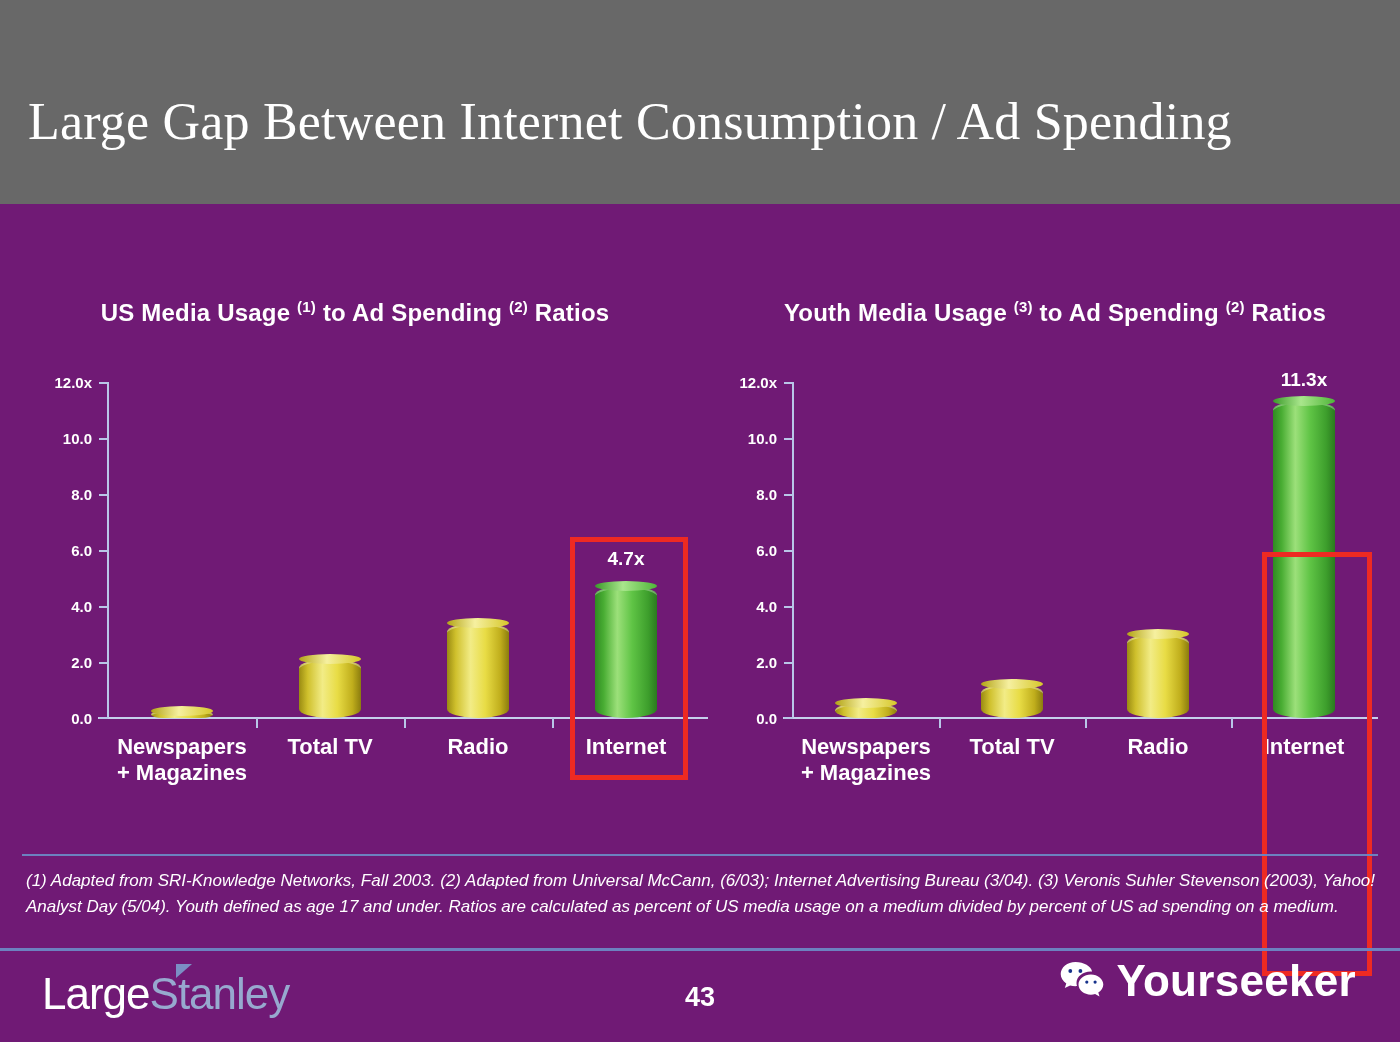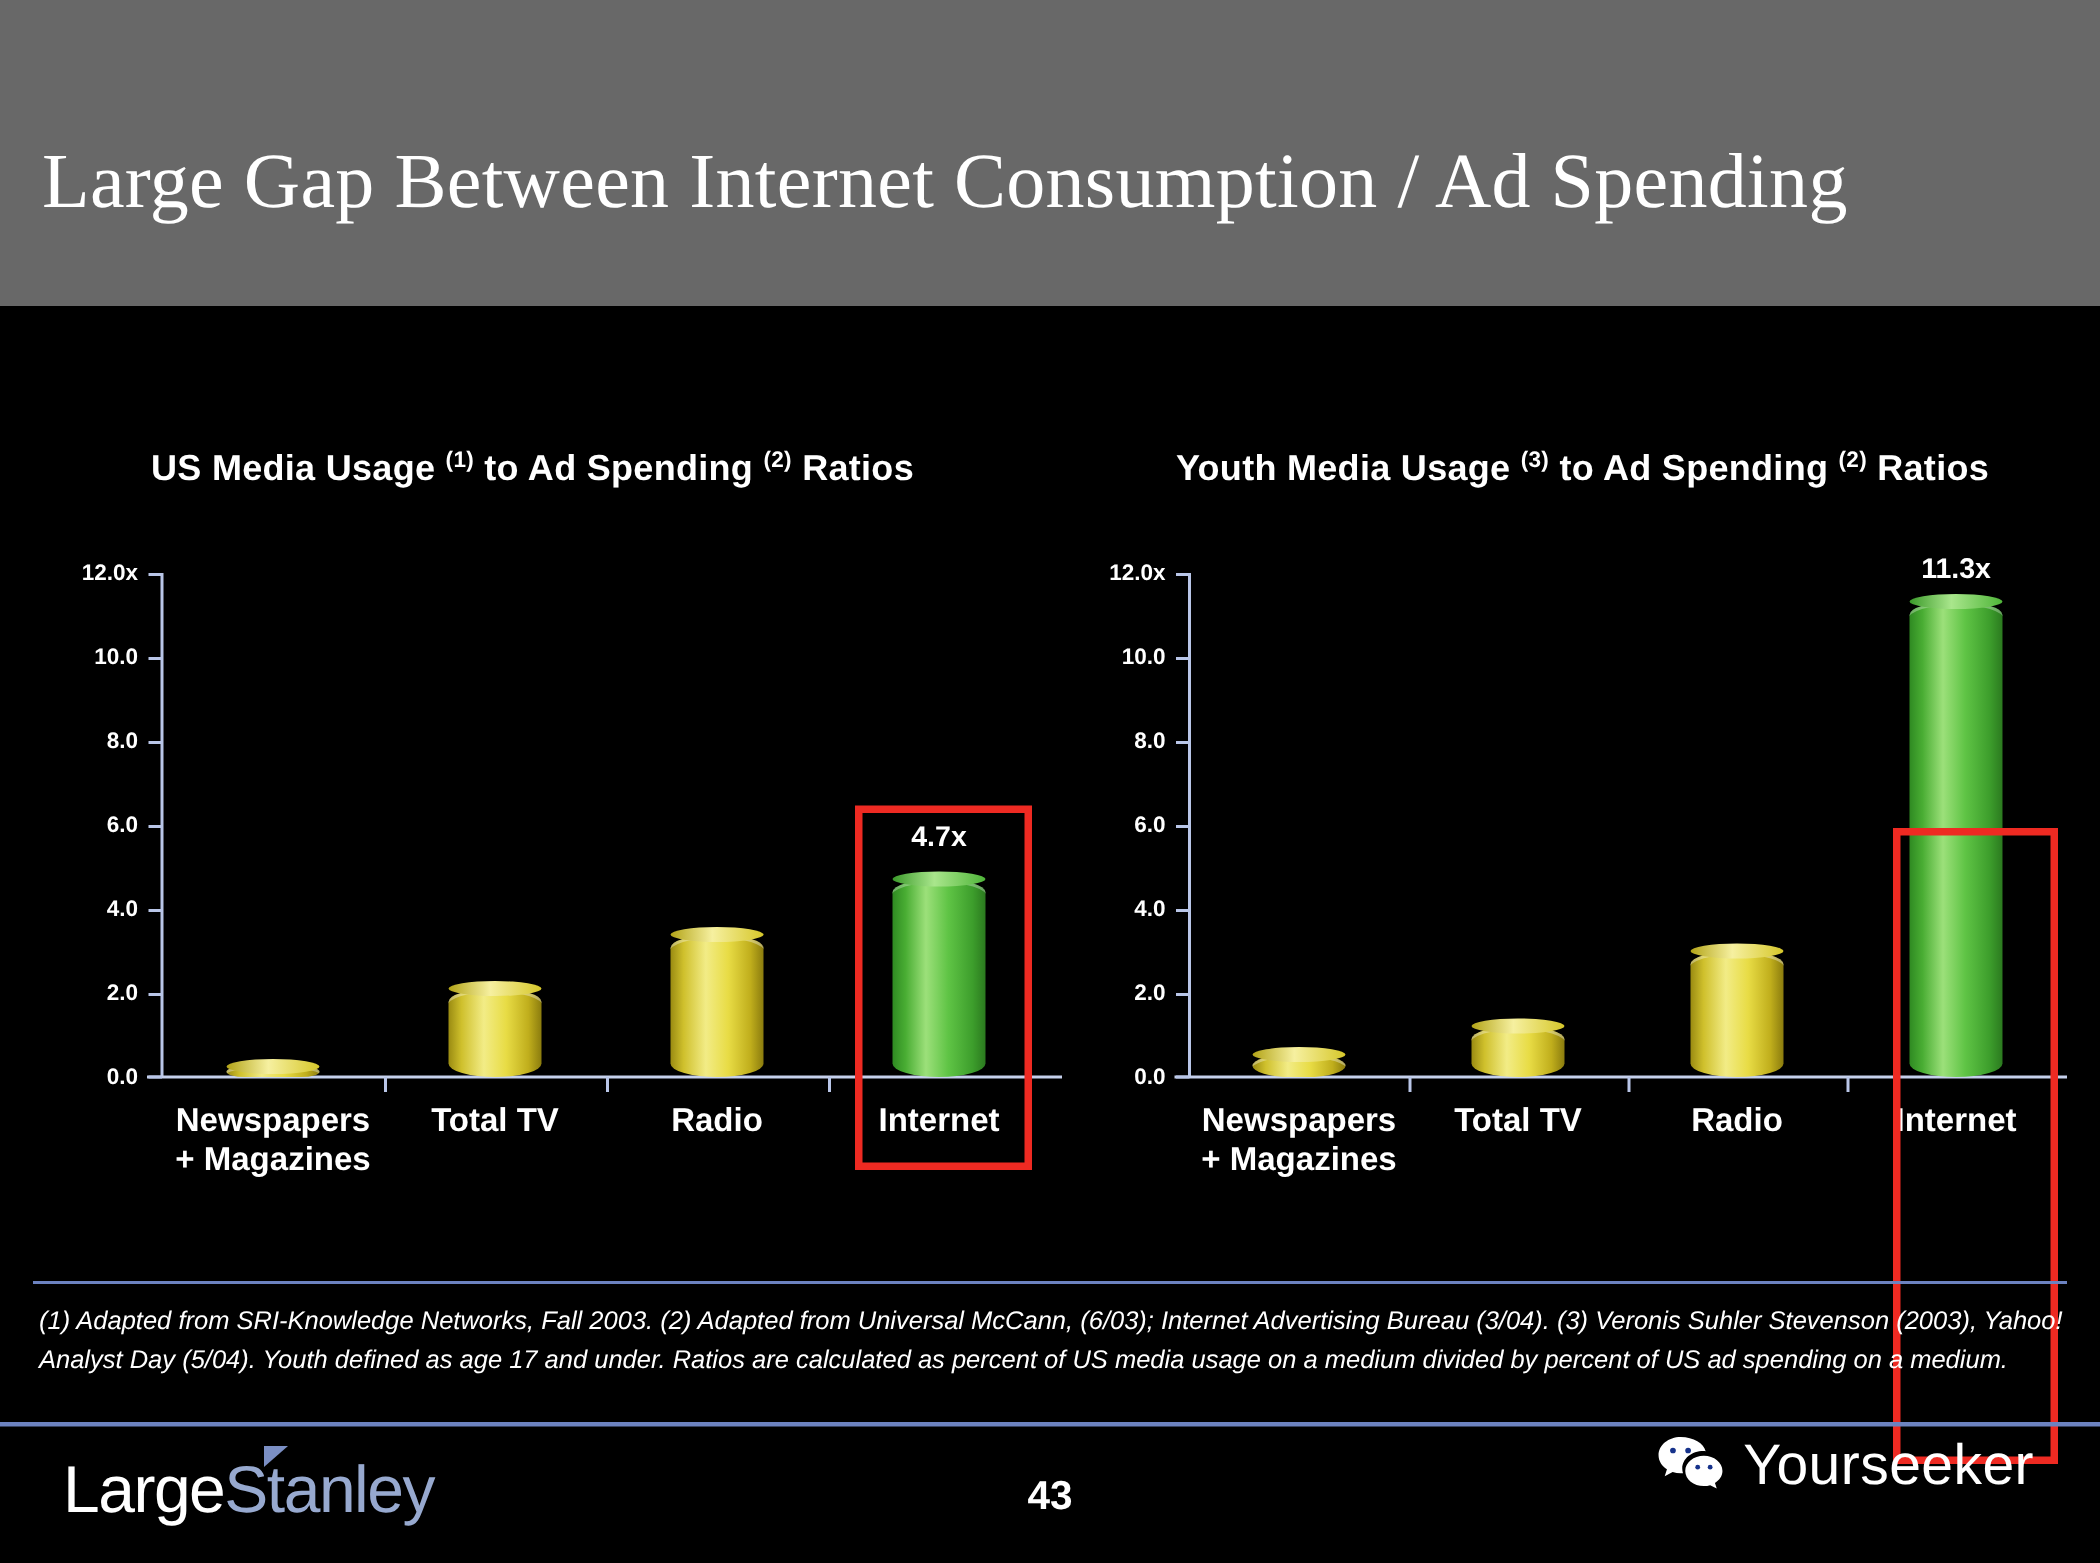--- a/index.html
+++ b/index.html
@@ -28,21 +28,21 @@
     color: #ffffff;
     letter-spacing: 0.2px;
     white-space: nowrap;
   }
 
   
   #slide-body {
     position: absolute;
     left: 0; top: 204px;
     width: 1400px; height: 838px;
-    background: #000000;
+    background: #701a75;
   }
 
   
   .chart-panel { position: absolute; top: 0; height: 620px; }
   #chart-panel-left  { left: 0px;   width: 710px; }
   #chart-panel-right { left: 710px; width: 690px; }
 
   .chart-title {
     position: absolute;
     top: 85px;
@@ -211,22 +211,22 @@
   }
   #brand-badge {
     position: absolute;
     right: 44px; top: 752px;
     display: flex;
     align-items: center;
     gap: 12px;
   }
   #brand-name {
     color: #ffffff;
-    font-size: 38px;
-    font-weight: 400;
+    font-size: 44px;
+    font-weight: 700;
     letter-spacing: 0.3px;
   }
 </style>
 </head>
 <body>
 
 <div id="header-band"></div>
 <h1 id="slide-title">Large Gap Between Internet Consumption / Ad Spending</h1>
 
 <div id="slide-body">

